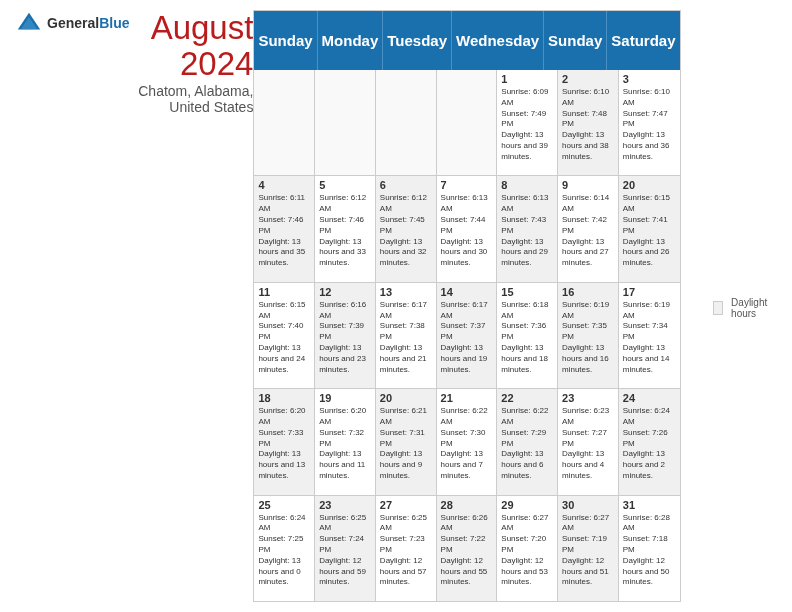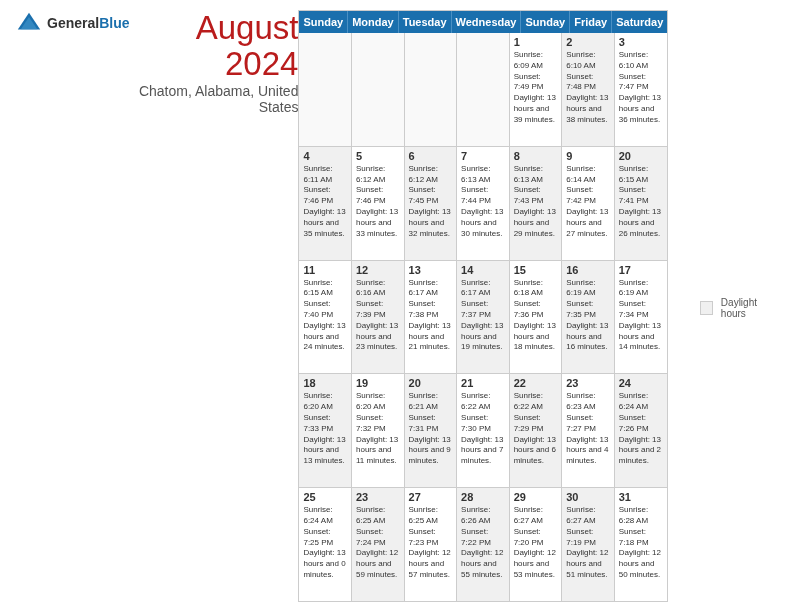--- a/index.html
+++ b/index.html
@@ -58,23 +58,23 @@
       flex-direction: column;
       border: 1px solid #ccc;
     }
     .cal-header {
       display: grid;
       grid-template-columns: repeat(7, 1fr);
       background: #1a6fad;
     }
     .cal-header-cell {
       color: #fff;
-      font-size: 11px;
+      font-size: 15px;
       font-weight: bold;
-      padding: 5px 4px;
+      padding: 21px 4px;
       text-align: center;
       border-right: 1px solid #4a90c4;
     }
     .cal-header-cell:last-child { border-right: none; text-align: center; }
     .cal-body {
       flex: 1;
       display: flex;
       flex-direction: column;
     }
     .cal-row {
@@ -142,21 +142,20 @@
     </div>
   </div>
 
   <div class="calendar">
     <div class="cal-header">
     <div class="cal-header-cell">Sunday</div>
         <div class="cal-header-cell">Monday</div>
         <div class="cal-header-cell">Tuesday</div>
         <div class="cal-header-cell">Wednesday</div>
         <div class="cal-header-cell">Sunday</div>
-        <div class="cal-header-cell">Friday</div>
         <div class="cal-header-cell">Saturday</div>
       </div>
     <div class="cal-body">
     <div class="cal-row">
           <div class="cal-cell empty"></div>
           <div class="cal-cell empty"></div>
           <div class="cal-cell empty"></div>
           <div class="cal-cell empty"></div>
           <div class="cal-cell">
             <div class="day-num">1</div>

